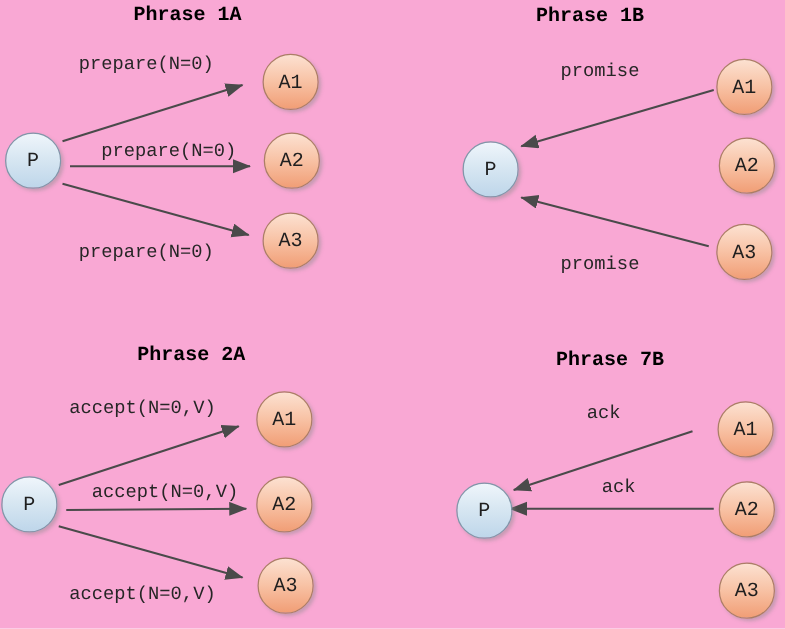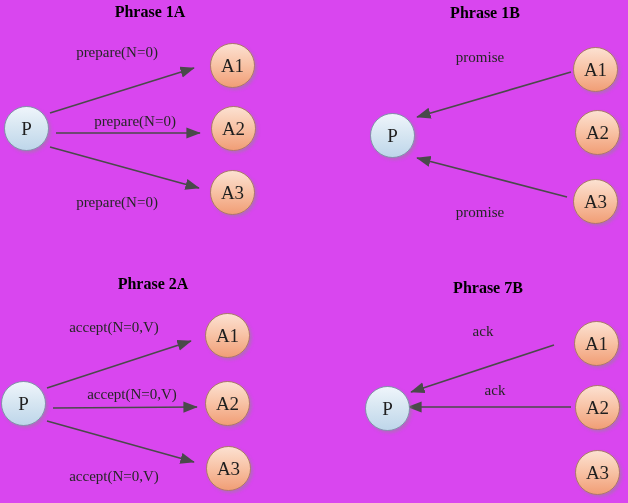--- a/index.html
+++ b/index.html
@@ -1,33 +1,33 @@
 <!DOCTYPE html>
 <html><head>
 <meta charset="utf-8">
 <style>
   html,body{margin:0;padding:0;background:#ffffff;}
   #figure{
-    position:relative;width:628px;height:503px;background:#d946ef;overflow:hidden;
-    font-family:Liberation Serif, serif;
+    position:relative;width:628px;height:503px;background:#f9a8d4;overflow:hidden;
+    font-family:Liberation Mono, monospace;
   }
   .panel{position:absolute;}
   .panel svg{position:absolute;left:0;top:0;}
   .panel-title{
     position:absolute;transform:translate(-50%,-50%);
     font-size:16px;font-weight:bold;color:#000000;white-space:nowrap;z-index:3;
   }
   .msg{
     position:absolute;transform:translate(-50%,-50%);
     font-size:15px;color:#262626;white-space:nowrap;z-index:3;
   }
   .node{
     position:absolute;width:45px;height:45px;border-radius:50%;
     display:flex;align-items:center;justify-content:center;
-    font-size:19px;color:#1f1f1f;z-index:2;box-sizing:border-box;
+    font-size:16px;color:#1f1f1f;z-index:2;box-sizing:border-box;
     box-shadow:2px 2px 3px rgba(140,140,140,0.45);
   }
   .node.proposer{
     background:linear-gradient(180deg,#eff5fb 0%,#d8e7f2 45%,#bed6ea 100%);
     border:1.5px solid #8196a9;
   }
   .node.acceptor{
     background:linear-gradient(180deg,#fce1d1 0%,#f8c3a6 48%,#f19e76 100%);
     border:1.5px solid #ab7e66;
   }
@@ -61,21 +61,21 @@
   <div class="panel" style="left:314px;top:0;width:314px;height:250px;">
     <svg width="314" height="250">
       <defs>
         <marker id="ah2" markerWidth="10" markerHeight="8" refX="8.5" refY="3.5" orient="auto">
           <path d="M0,0 L9,3.5 L0,7 z" fill="#4a4a4a"></path>
         </marker>
       </defs>
       <line x1="257" y1="72" x2="103" y2="117" stroke="#4a4a4a" stroke-width="1.6" marker-end="url(#ah2)"></line>
       <line x1="253" y1="197" x2="103" y2="158" stroke="#4a4a4a" stroke-width="1.6" marker-end="url(#ah2)"></line>
     </svg>
-    <div class="panel-title" style="left:171px;top:13px;">Phrase 1B</div>
+    <div class="panel-title" style="left:158px;top:13px;">Phrase 1B</div>
     <div class="msg" style="left:166px;top:57px;">promise</div>
     <div class="msg" style="left:166px;top:212px;">promise</div>
     <div class="node proposer" style="left:56px;top:113px;">P</div>
     <div class="node acceptor" style="left:259px;top:47px;">A1</div>
     <div class="node acceptor" style="left:261px;top:110px;">A2</div>
     <div class="node acceptor" style="left:259px;top:179px;">A3</div>
   </div>
 
   <div class="panel" style="left:0;top:250px;width:314px;height:253px;">
     <svg width="314" height="253">

